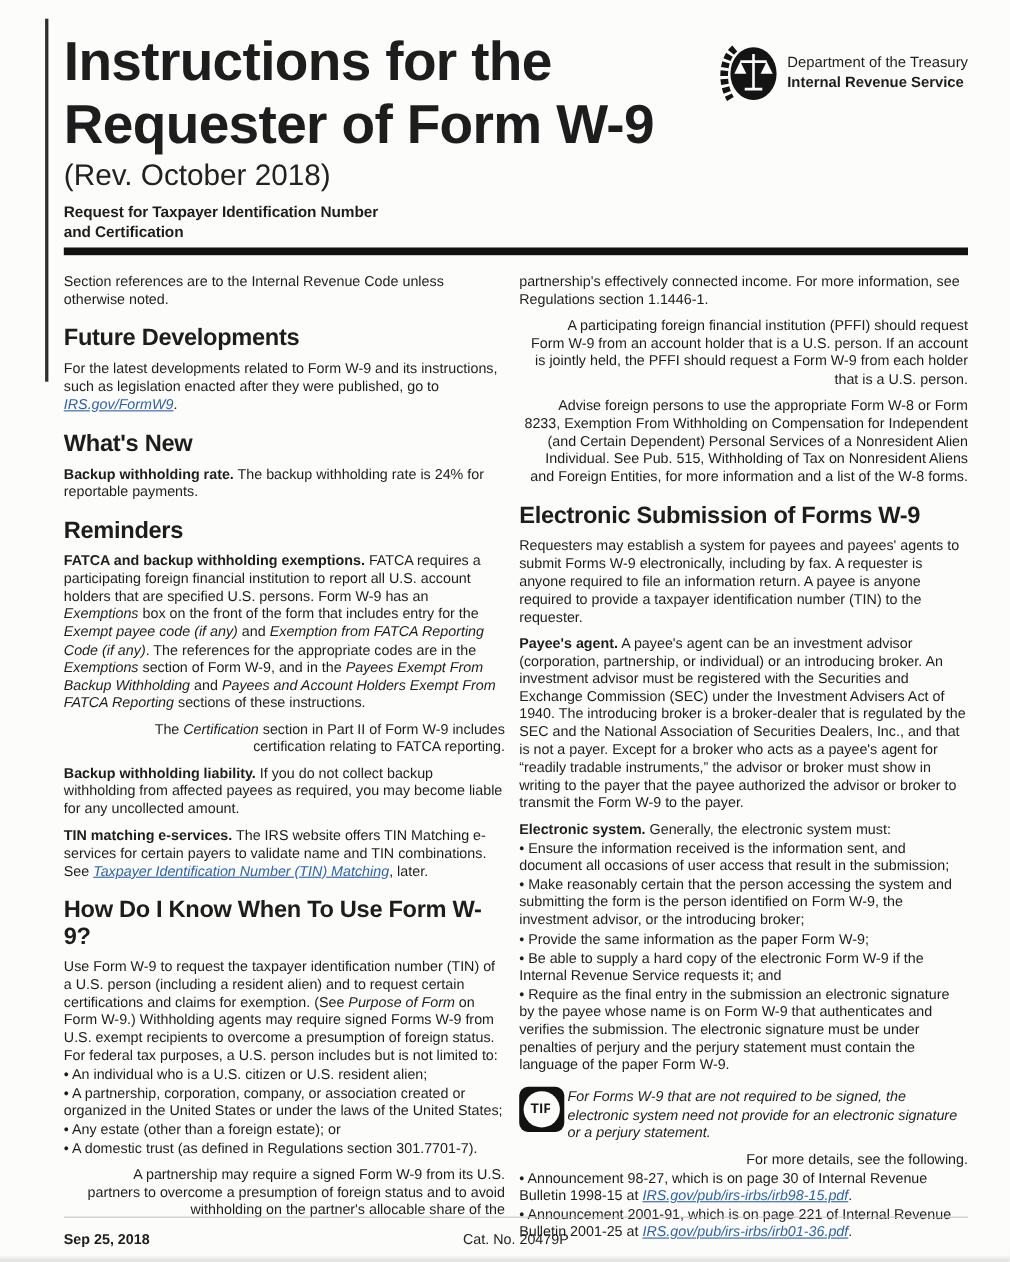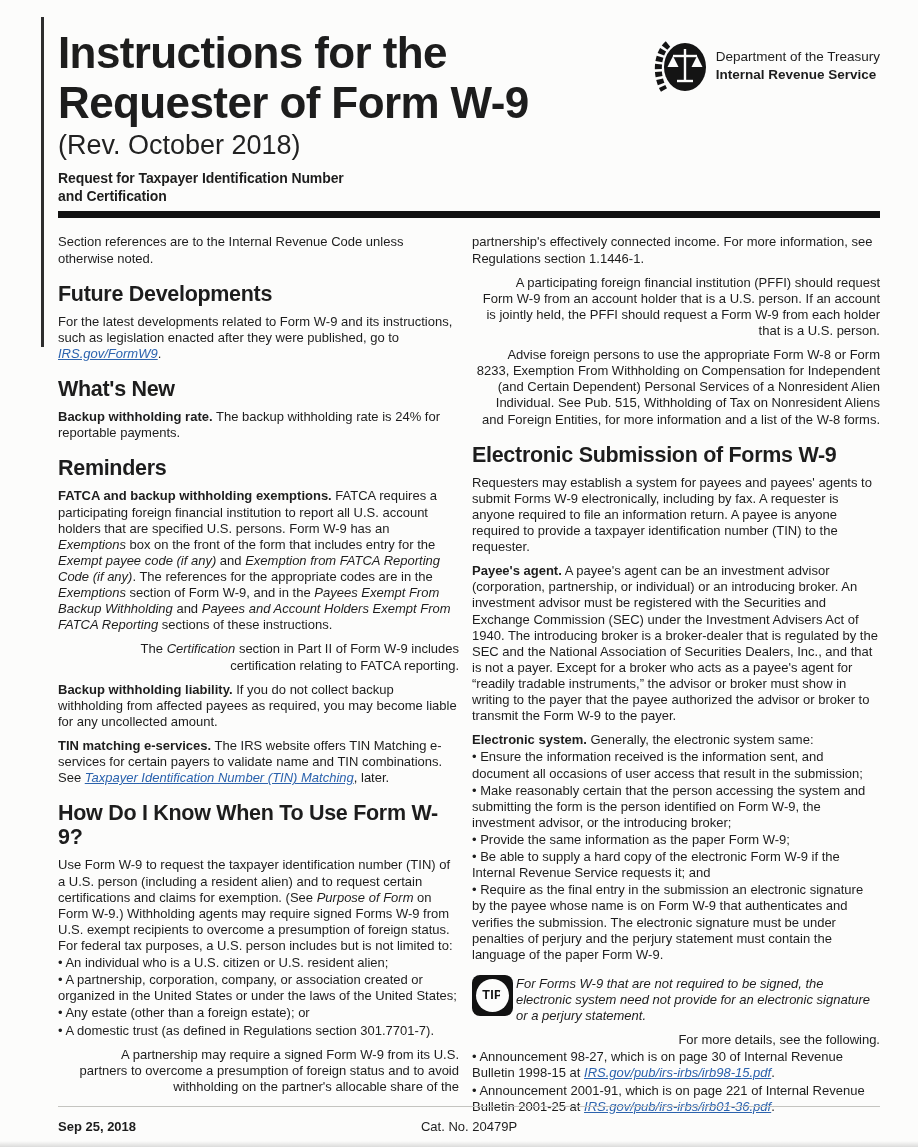--- a/index.html
+++ b/index.html
@@ -9,21 +9,21 @@
     font-family:"Liberation Sans","DejaVu Sans",sans-serif;
     color:#1d1d1d;
   }
   .scan-edge-left { position:absolute; left:41px; top:17px; width:3px; height:330px; background:#2e2e2e; }
   .scan-edge-bottom { position:absolute; left:0; right:0; bottom:0; height:6px; background:linear-gradient(to bottom, rgba(0,0,0,0), rgba(0,0,0,0.13)); }
 
   .content { position:absolute; left:58px; top:28px; width:822px; }
 
   
   .hdr { display:flex; justify-content:space-between; align-items:flex-start; }
-  .title { font-size:44px; font-weight:bold; line-height:1.13; letter-spacing:-0.6px; }
+  .title { font-size:50px; font-weight:bold; line-height:1.13; letter-spacing:-0.6px; }
   .rev { font-size:27px; margin-top:3px; color:#222; }
   .subtitle { font-size:14px; font-weight:bold; line-height:1.25; margin-top:9px; letter-spacing:-0.1px; }
   .agency { display:flex; align-items:flex-start; gap:8px; margin-top:12px; }
   .agency-text { font-size:13.5px; line-height:1.3; padding-top:8px; }
   .agency-text .l2 { font-weight:bold; }
   .black-bar { height:7px; background:#121212; margin-top:6px; }
 
   
   .cols { display:flex; gap:13px; margin-top:8px; }
   .col { font-size:13px; line-height:1.24; }
@@ -115,21 +115,21 @@
           <div class="bullet"><span>•  A domestic trust (as defined in Regulations section 301.7701-7).</span></div>
           <div class="p indent"><span>A partnership may require a signed Form W-9 from its U.S. partners to overcome a presumption of foreign status and to avoid withholding on the partner's allocable share of the</span></div>
         </div>
       <div class="col col-right">
           <div class="p"><span>partnership's effectively connected income. For more information, see Regulations section 1.1446-1.</span></div>
           <div class="p indent"><span>A participating foreign financial institution (PFFI) should request Form W-9 from an account holder that is a U.S. person. If an account is jointly held, the PFFI should request a Form W-9 from each holder that is a U.S. person.</span></div>
           <div class="p indent"><span>Advise foreign persons to use the appropriate Form W-8 or Form 8233, Exemption From Withholding on Compensation for Independent (and Certain Dependent) Personal Services of a Nonresident Alien Individual. See Pub. 515, Withholding of Tax on Nonresident Aliens and Foreign Entities, for more information and a list of the W-8 forms.</span></div>
           <div class="h1"><span>Electronic Submission of Forms W-9</span></div>
           <div class="p"><span>Requesters may establish a system for payees and payees' agents to submit Forms W-9 electronically, including by fax. A requester is anyone required to file an information return. A payee is anyone required to provide a taxpayer identification number (TIN) to the requester.</span></div>
           <div class="p"><span class="b">Payee's agent.</span><span> A payee's agent can be an investment advisor (corporation, partnership, or individual) or an introducing broker. An investment advisor must be registered with the Securities and Exchange Commission (SEC) under the Investment Advisers Act of 1940. The introducing broker is a broker-dealer that is regulated by the SEC and the National Association of Securities Dealers, Inc., and that is not a payer. Except for a broker who acts as a payee's agent for “readily tradable instruments,” the advisor or broker must show in writing to the payer that the payee authorized the advisor or broker to transmit the Form W-9 to the payer.</span></div>
-          <div class="p"><span class="b">Electronic system.</span><span> Generally, the electronic system same:</span></div>
+          <div class="p"><span class="b">Electronic system.</span><span> Generally, the electronic system must:</span></div>
           <div class="bullet"><span>•  Ensure the information received is the information sent, and document all occasions of user access that result in the submission;</span></div>
           <div class="bullet"><span>•  Make reasonably certain that the person accessing the system and submitting the form is the person identified on Form W-9, the investment advisor, or the introducing broker;</span></div>
           <div class="bullet"><span>•  Provide the same information as the paper Form W-9;</span></div>
           <div class="bullet"><span>•  Be able to supply a hard copy of the electronic Form W-9 if the Internal Revenue Service requests it; and</span></div>
           <div class="bullet"><span>•  Require as the final entry in the submission an electronic signature by the payee whose name is on Form W-9 that authenticates and verifies the submission. The electronic signature must be under penalties of perjury and the perjury statement must contain the language of the paper Form W-9.</span></div>
           <div class="tip">
             <div class="tip-icon">
               <div class="tip-circle">TIP</div>
             </div>
             <div class="tip-text"><span class="i">For Forms W-9 that are not required to be signed, the electronic system need not provide for an electronic signature or a perjury statement.</span></div>

